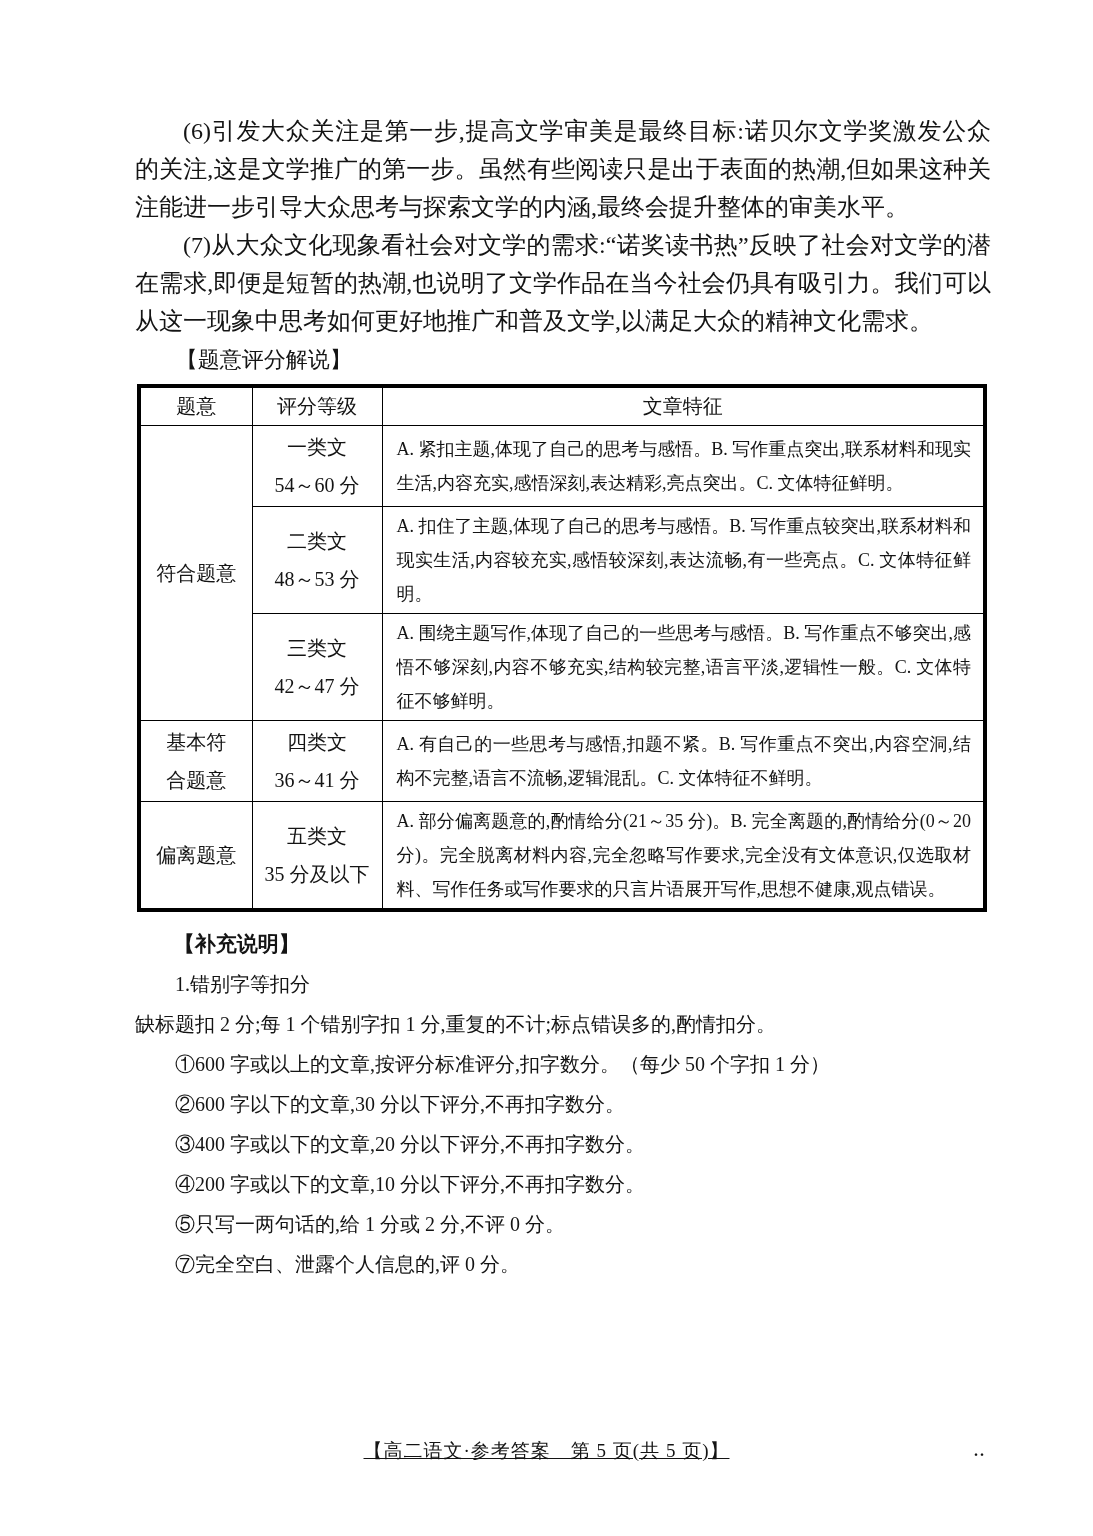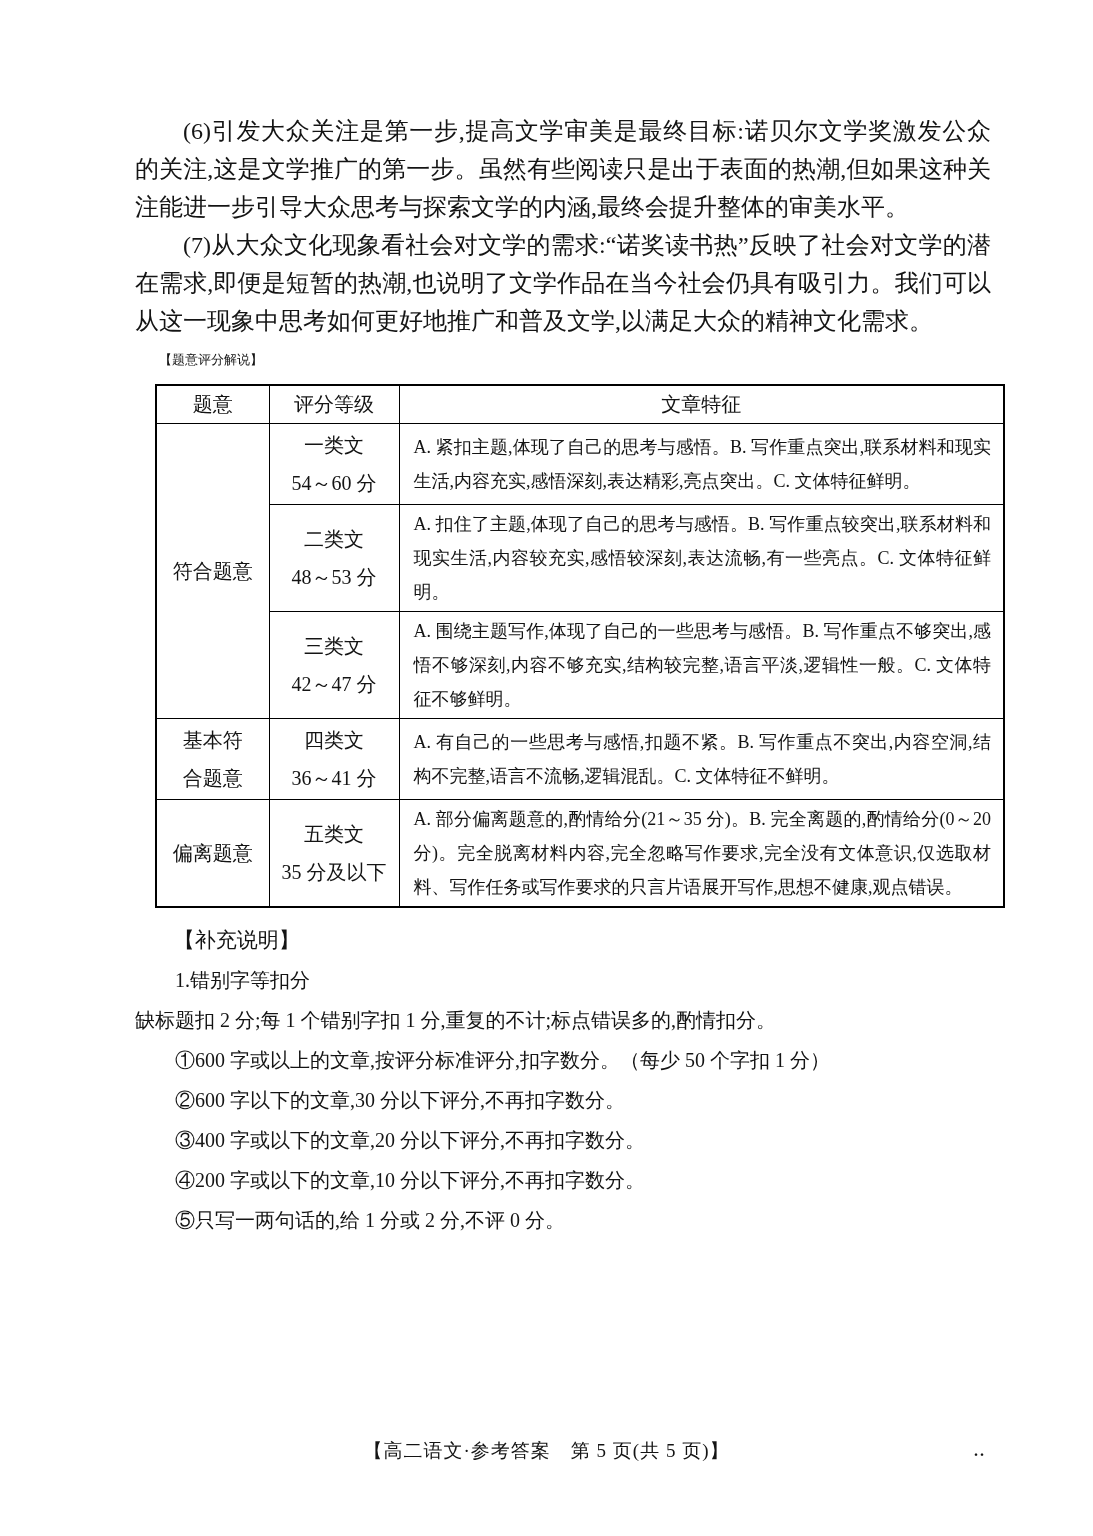--- a/index.html
+++ b/index.html
@@ -18,30 +18,30 @@
   }
   .para {
     margin: 0;
     font-size: 24px;
     line-height: 38px;
     text-indent: 2em;
     text-align: justify;
   }
   .section-heading {
     margin: 2px 0 6px 0;
-    font-size: 13px;
+    font-size: 22px;
     line-height: 36px;
     text-indent: 1.85em;
     font-weight: normal;
   }
   table.score {
     border-collapse: collapse;
     width: 850px;
-    margin-left: 20px;
-    border: 2px solid #000000;
+    margin-left: 2px;
+    border: 4px solid #000000;
     table-layout: fixed;
   }
   table.score th, table.score td {
     border: 1px solid #000;
   }
   table.score th {
     height: 37px;
     font-size: 20px;
     font-weight: normal;
     text-align: center;
@@ -59,21 +59,21 @@
     line-height: 34px;
     padding: 2px 12px 2px 14px;
     text-align: justify;
     vertical-align: middle;
   }
   .supp-heading {
     margin: 12px 0 0 0;
     font-size: 21px;
     line-height: 40px;
     text-indent: 1.85em;
-    font-weight: normal;
+    font-weight: bold;
   }
   .supp-line {
     margin: 0;
     font-size: 20px;
     line-height: 40px;
     text-indent: 2em;
   }
   .supp-body {
     margin: 0;
     font-size: 20px;
@@ -81,20 +81,21 @@
     text-indent: 0;
     text-align: justify;
   }
   .footer {
     position: absolute;
     top: 1438px; left: 0;
     width: 1093px;
     text-align: center;
     font-size: 19px;
     letter-spacing: 1px;
+    text-decoration: underline;
   }
   .edge-mark {
     position: absolute;
     left: 974px; top: 1442px;
     font-size: 16px;
     font-weight: bold;
     letter-spacing: 2px;
   }
 </style>
 </head>
@@ -164,19 +165,20 @@
   </table>
 
   <p class="supp-heading">【补充说明】</p>
   <p class="supp-line">1.错别字等扣分</p>
   <p class="supp-body">缺标题扣 2 分;每 1 个错别字扣 1 分,重复的不计;标点错误多的,酌情扣分。</p>
   <p class="supp-line">①600 字或以上的文章,按评分标准评分,扣字数分。（每少 50 个字扣 1 分）</p>
   <p class="supp-line">②600 字以下的文章,30 分以下评分,不再扣字数分。</p>
   <p class="supp-line">③400 字或以下的文章,20 分以下评分,不再扣字数分。</p>
   <p class="supp-line">④200 字或以下的文章,10 分以下评分,不再扣字数分。</p>
   <p class="supp-line">⑤只写一两句话的,给 1 分或 2 分,不评 0 分。</p>
+  <p class="supp-line">⑦完全空白、泄露个人信息的,评 0 分。</p>
 
 </div>
 
 <div class="footer">
   <span>【高二语文·参考答案　第 5 页(共 5 页)】</span>
 </div>
 <div class="edge-mark">..</div>
 
 </body></html>

